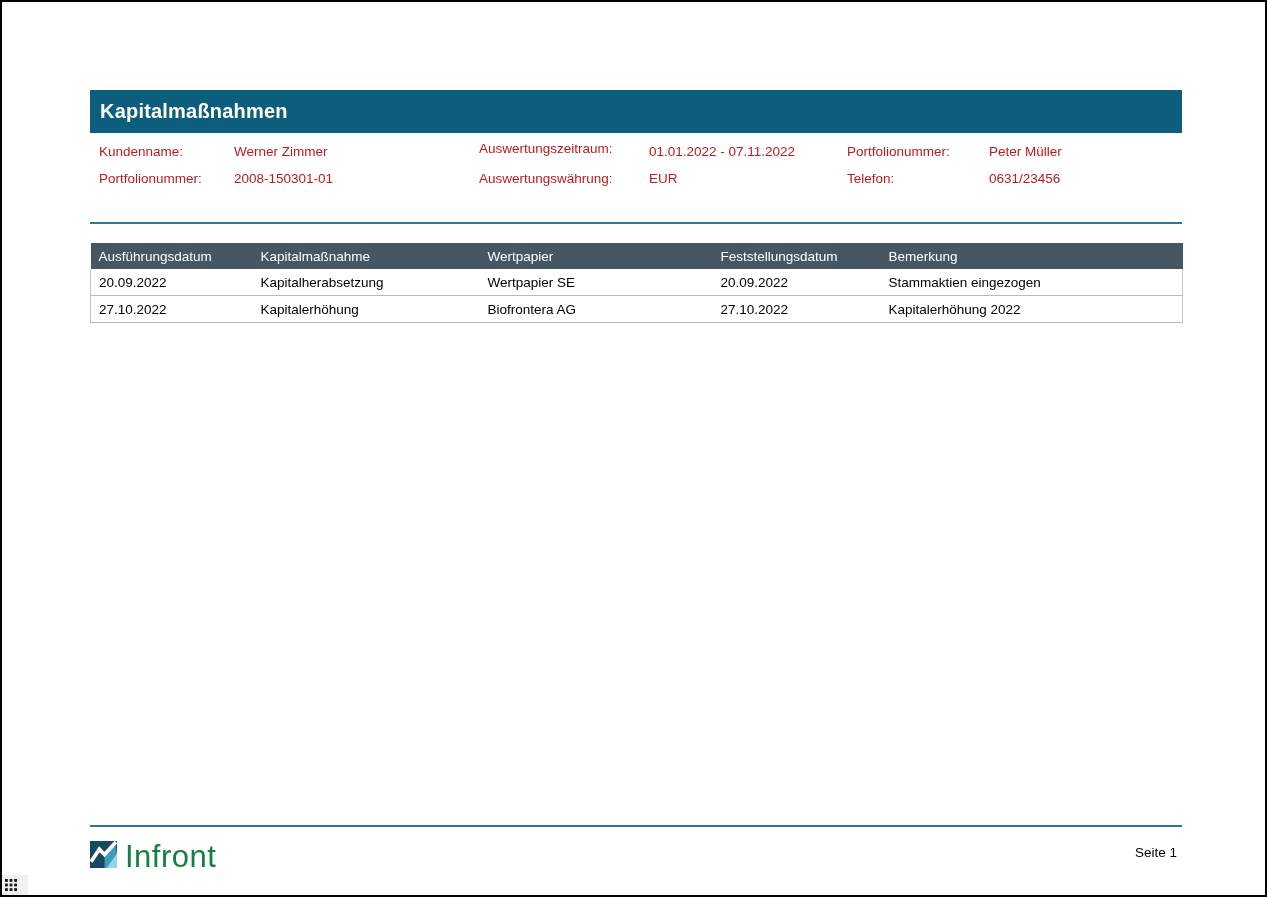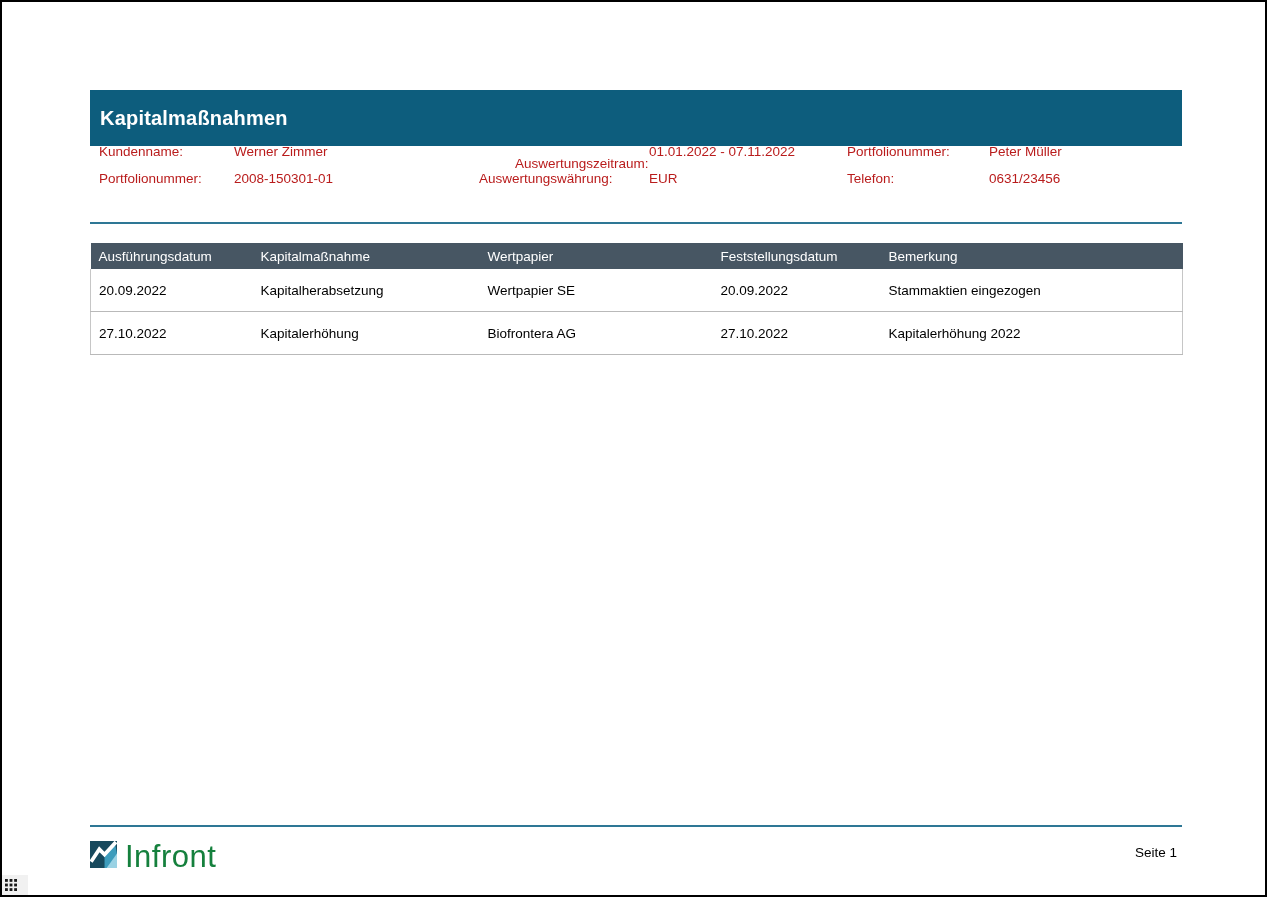--- a/index.html
+++ b/index.html
@@ -12,21 +12,21 @@
     background: #ffffff;
     font-family: "Liberation Sans", sans-serif;
     color: #000;
     overflow: hidden;
   }
 
   
   .title-bar {
     position: absolute;
     left: 88px; top: 88px;
-    width: 1092px; height: 56px;
+    width: 1092px; height: 43px;
     background: #0d5d7d;
     display: flex;
     align-items: center;
     box-sizing: border-box;
     padding-left: 10px;
   }
   .title-bar .title-text {
     color: #ffffff;
     font-size: 20px;
     font-weight: bold;
@@ -66,21 +66,21 @@
     color: #ffffff;
     font-weight: normal;
     text-align: left;
     height: 26px;
     padding: 0 0 0 8px;
     overflow: hidden;
     white-space: nowrap;
   }
   .cap-table td {
     background: #ffffff;
-    height: 42px;
+    height: 26px;
     padding: 0 0 0 8px;
     border-bottom: 1px solid #b9b9b9;
     overflow: hidden;
     white-space: nowrap;
   }
   .cap-table td:first-child { border-left: 1px solid #c6c6c6; }
   .cap-table td:last-child { border-right: 1px solid #c6c6c6; }
 
   
   .logo {
@@ -123,21 +123,21 @@
   <div class="title-bar">
     <span class="title-text">Kapitalmaßnahmen</span>
   </div>
 
   <div class="info">
     <span style="left:97px;  top:141px;">Kundenname:</span>
     <span style="left:232px; top:141px;">Werner Zimmer</span>
     <span style="left:97px;  top:168px;">Portfolionummer:</span>
     <span style="left:232px; top:168px;">2008-150301-01</span>
 
-    <span style="left:477px; top:153px;margin-left:36px;">Auswertungszeitraum:</span>
+    <span style="left:477px; top:138px;">Auswertungszeitraum:</span>
     <span style="left:647px; top:141px;">01.01.2022 - 07.11.2022</span>
     <span style="left:477px; top:168px;">Auswertungswährung:</span>
     <span style="left:647px; top:168px;">EUR</span>
 
     <span style="left:845px; top:141px;">Portfolionummer:</span>
     <span style="left:987px; top:141px;">Peter Müller</span>
     <span style="left:845px; top:168px;">Telefon:</span>
     <span style="left:987px; top:168px;">0631/23456</span>
   </div>
 

